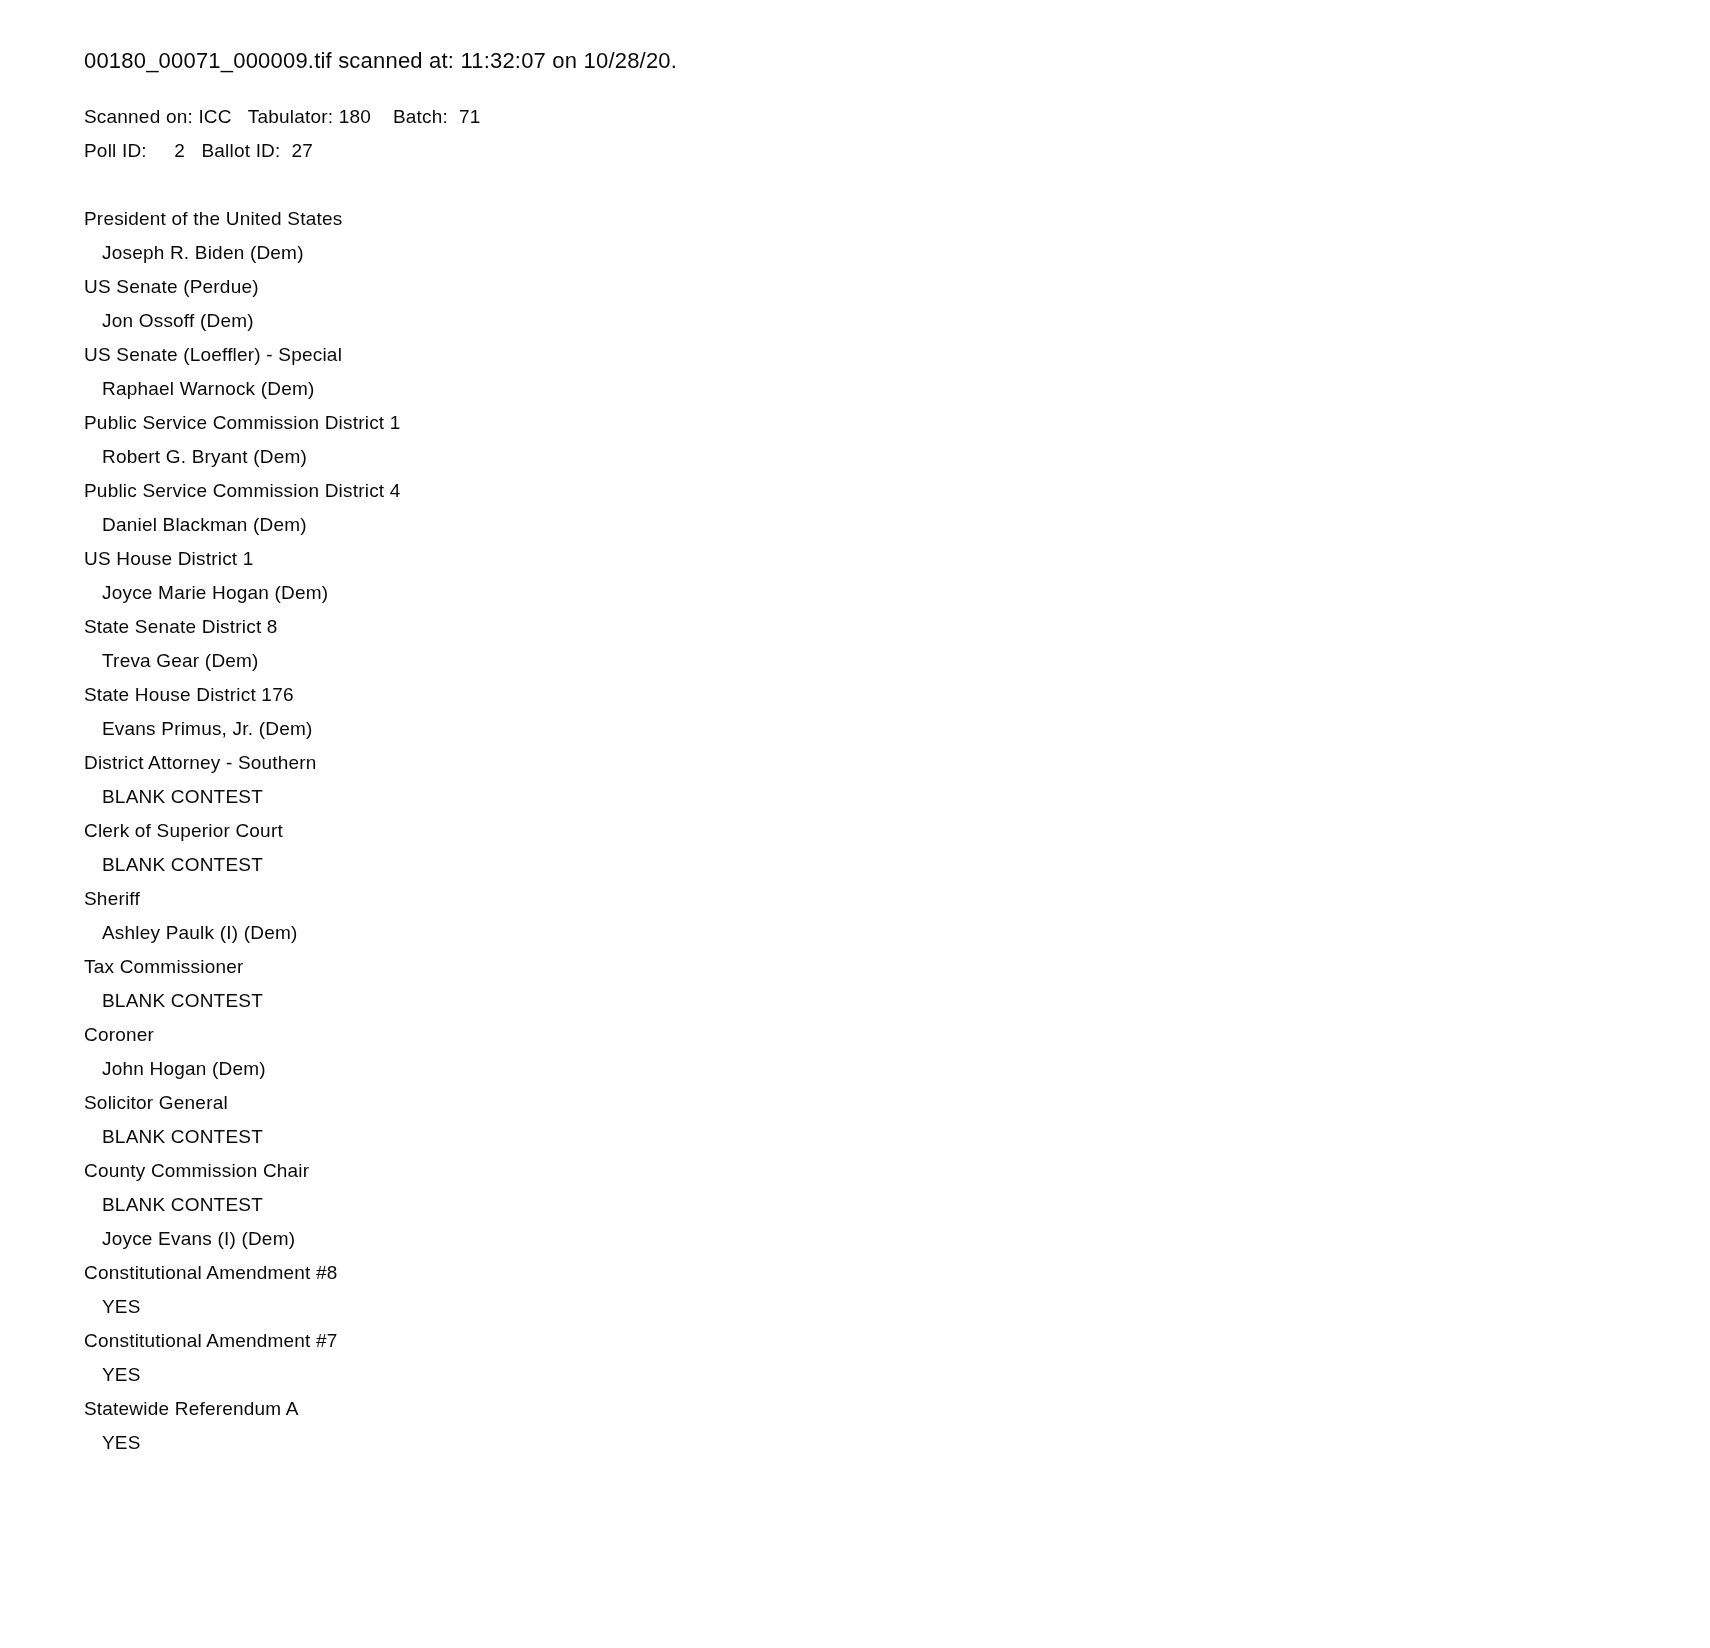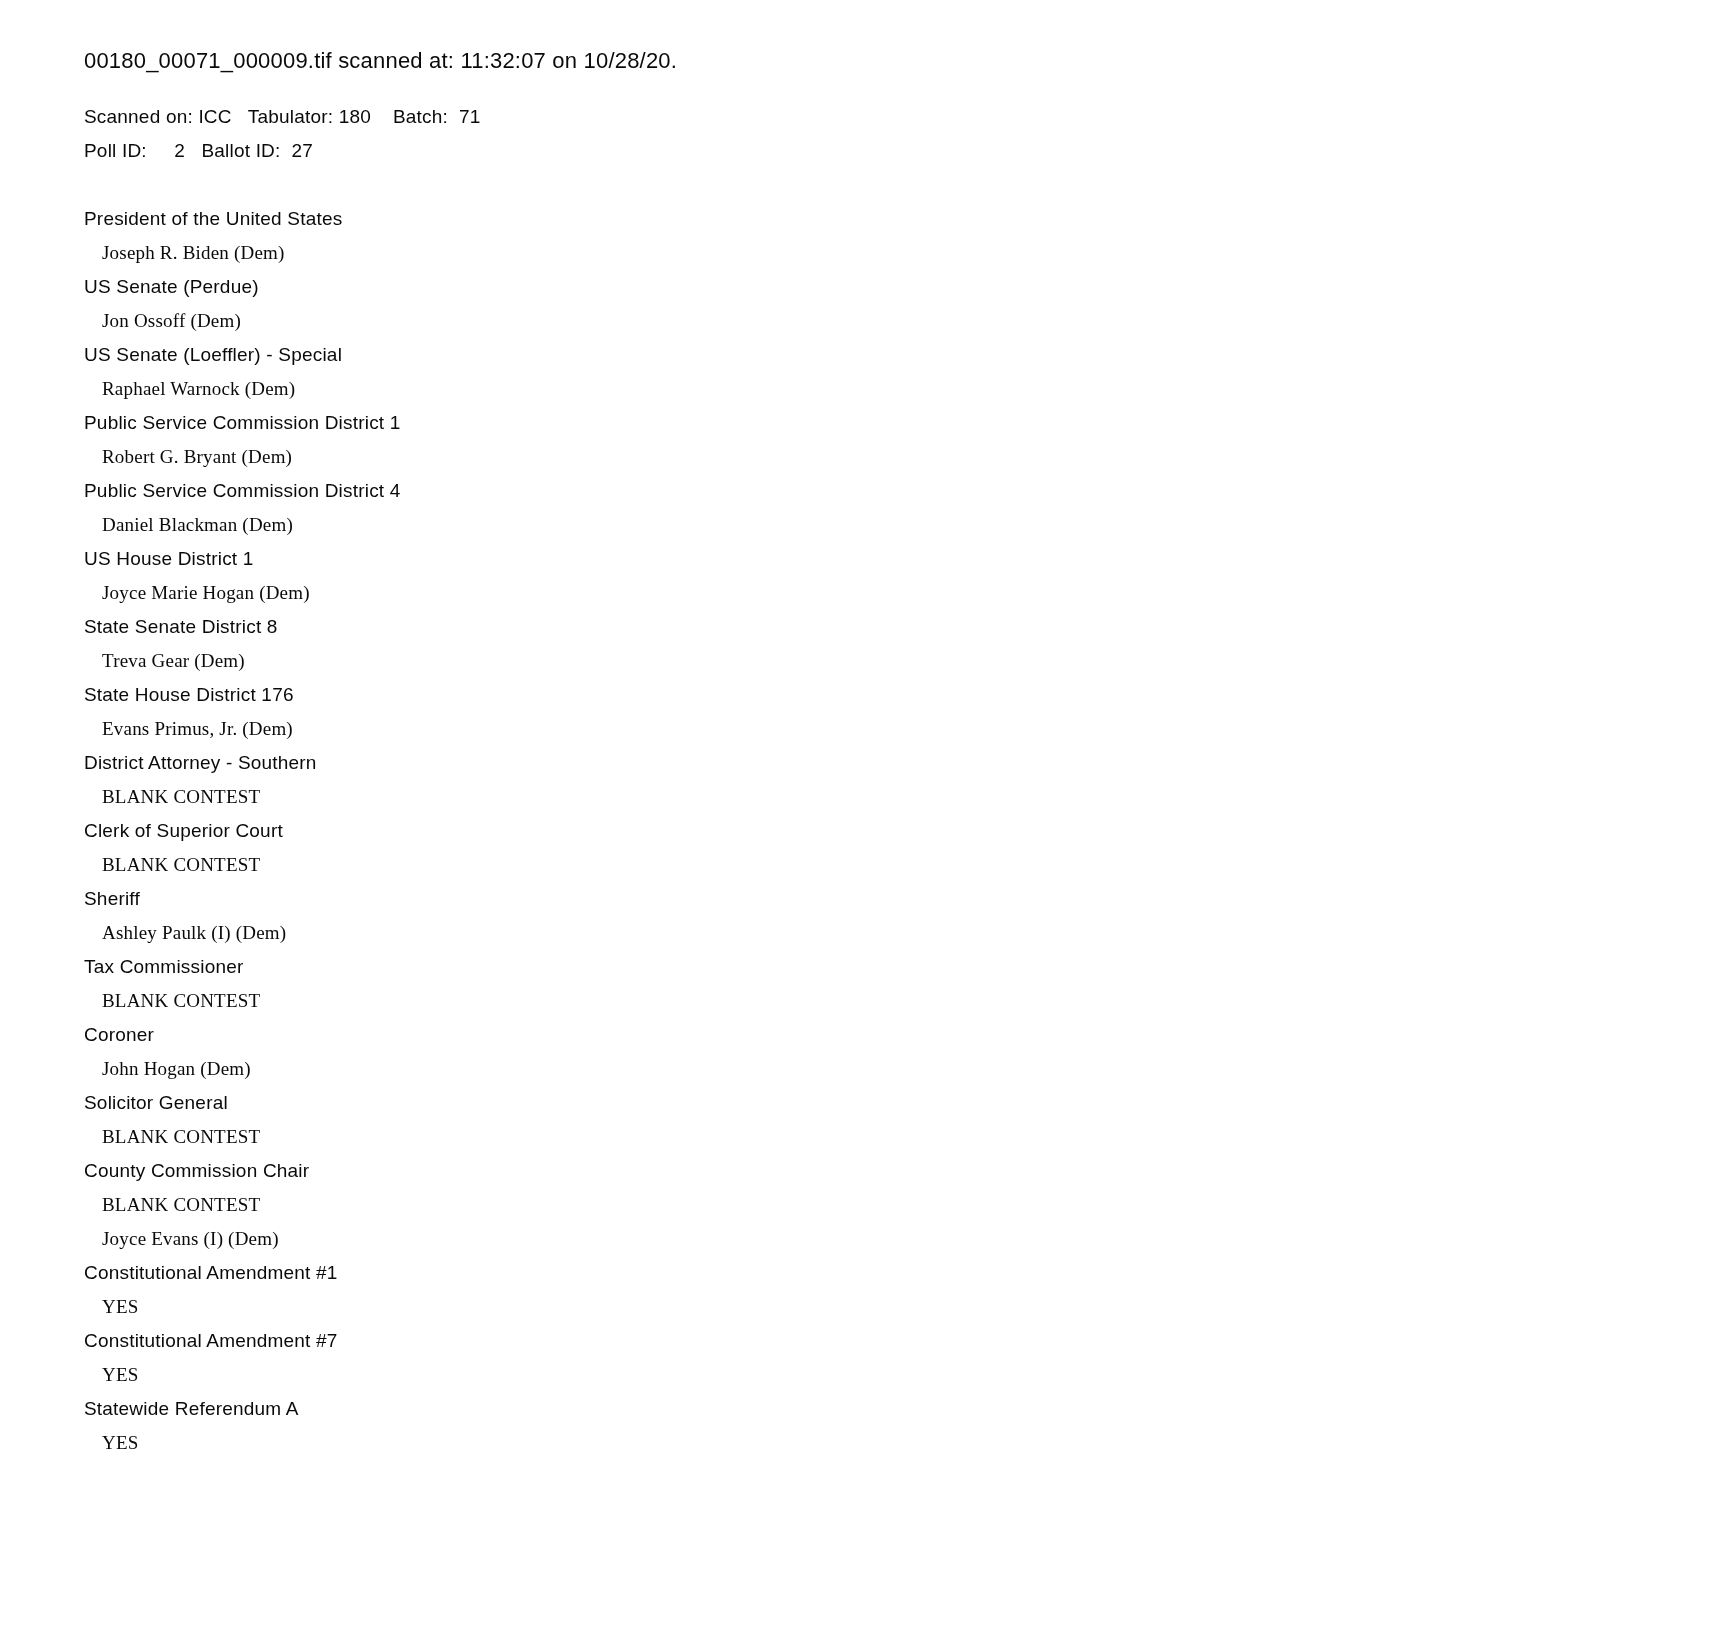--- a/index.html
+++ b/index.html
@@ -26,21 +26,21 @@
     font-size: 19px;
     line-height: 34px;
     white-space: pre;
     letter-spacing: 0.2px;
   }
   .filename-line {
     font-size: 22px;
   }
   .gap-small { height: 22px; }
   .gap-section { height: 34px; }
-  .selection { padding-left: 18px; font-family: Liberation Serif, serif; }
+  .selection { padding-left: 18px; }
 </style>
 </head>
 <body>
 
 <div class="page">
 
   <div class="line filename-line">00180_00071_000009.tif scanned at: 11:32:07 on 10/28/20.</div>
 
   <div class="gap-small"></div>
 
@@ -108,21 +108,21 @@
       <div class="line selection">BLANK CONTEST</div>
     </div>
     <div>
       <div class="line office">County Commission Chair</div>
       <div class="line selection">BLANK CONTEST</div>
     </div>
     <div>
       <div class="line selection">Joyce Evans (I) (Dem)</div>
     </div>
     <div>
-      <div class="line office">Constitutional Amendment #1</div>
+      <div class="line office">Constitutional Amendment #8</div>
       <div class="line selection">YES</div>
     </div>
     <div>
       <div class="line office">Constitutional Amendment #7</div>
       <div class="line selection">YES</div>
     </div>
     <div>
       <div class="line office">Statewide Referendum A</div>
       <div class="line selection">YES</div>
     </div>

